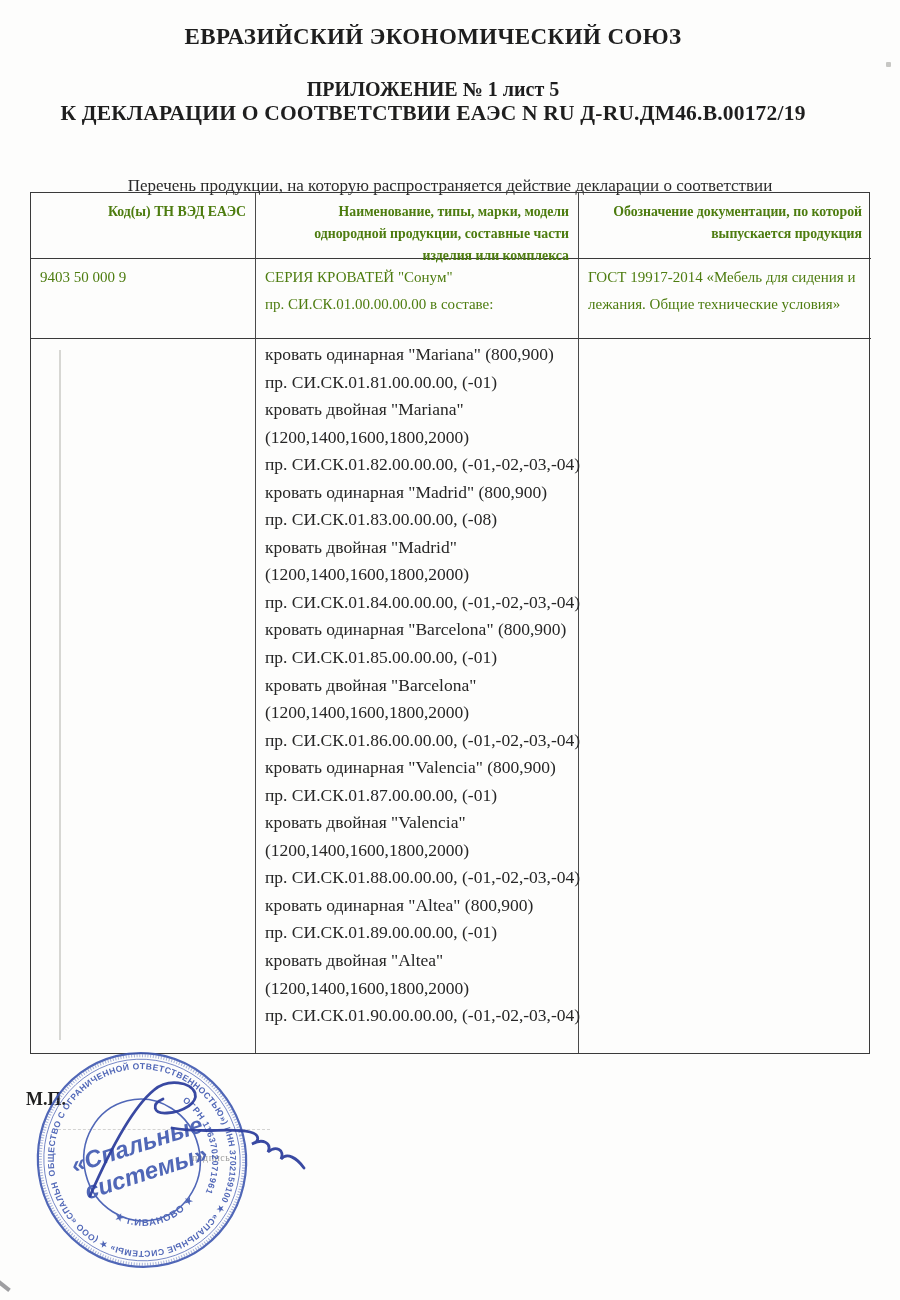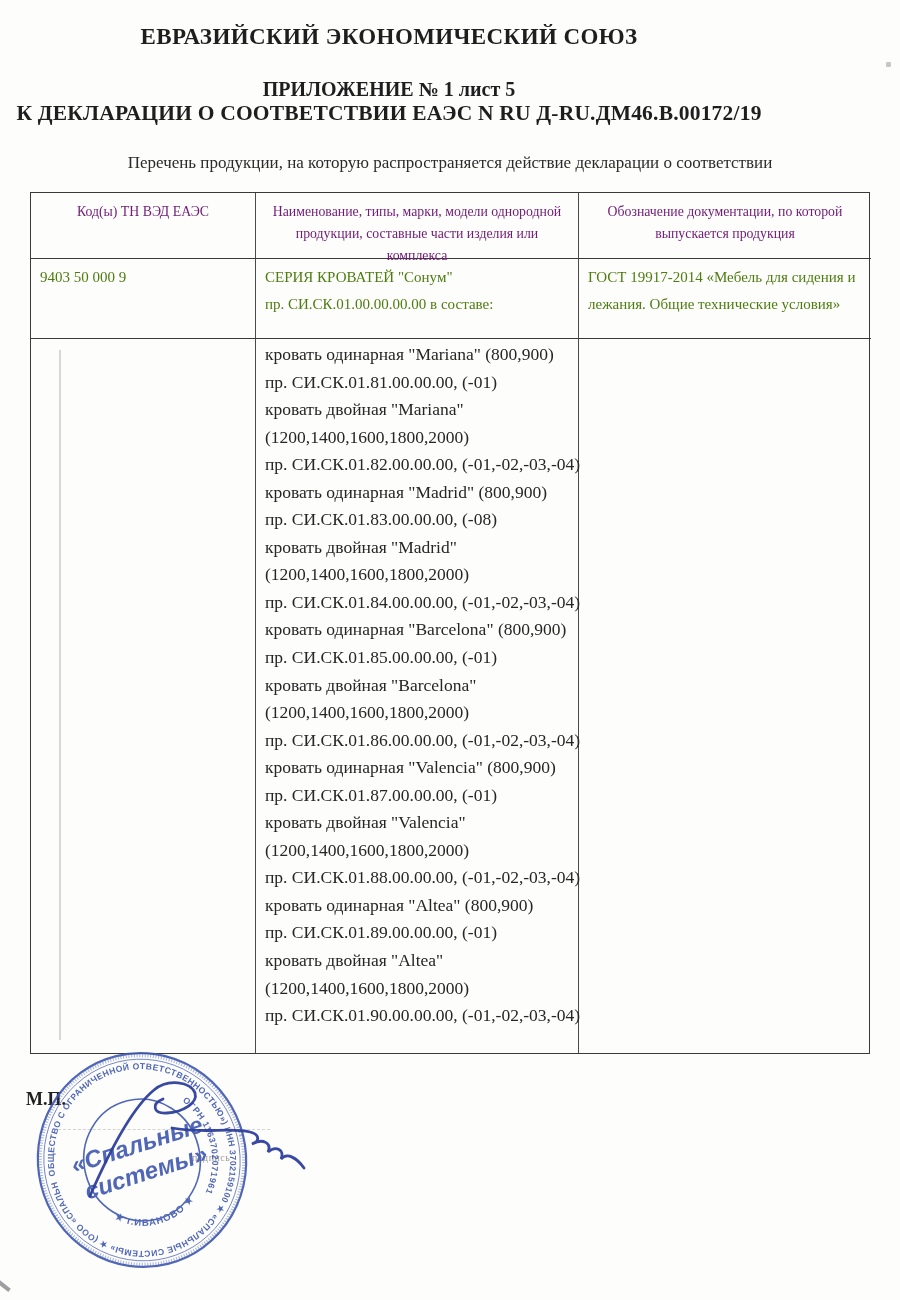--- a/index.html
+++ b/index.html
@@ -1,35 +1,35 @@
 <!DOCTYPE html>
 <html style="--stamp-blue: #3e57b0; --signature-blue: #2e3f9d;"><head>
 <meta charset="utf-8">
 <style>
   html,body{margin:0;padding:0;background:#e9e9e7;}
   .page{
     position:relative;width:900px;height:1300px;background:#fdfdfc;
     font-family:"Liberation Serif","DejaVu Serif",serif;color:#242424;
     overflow:hidden;margin:0 auto;
   }
-  .titles{position:absolute;top:24px;left:0;width:778px;text-align:center;font-weight:bold;color:#1e1e1e;}
+  .titles{position:absolute;top:24px;left:0;width:778px;text-align:center;font-weight:bold;color:#1e1e1e;padding-left:44px;}
   .t1{font-size:23px;letter-spacing:.4px;}
   .t2{font-size:20px;margin-top:28px;}
   .t3{font-size:21.5px;margin-top:0;letter-spacing:.2px;}
-  .subtitle{position:absolute;top:153px;left:0;width:900px;text-align:center;font-size:17px;color:#2b2b2b;}
+  .subtitle{position:absolute;top:176px;left:0;width:900px;text-align:center;font-size:17px;color:#2b2b2b;}
 
   .doc-table{
     position:absolute;left:30px;top:192px;width:840px;
     display:grid;grid-template-columns:225px 323px 292px;grid-template-rows:66px 80px 714px;
     border:1.8px solid #3a3a3a;box-sizing:border-box;background:transparent;
   }
   .cell{box-sizing:border-box;border-right:1.3px solid #4a4a4a;border-bottom:1.7px solid #3a3a3a;padding:5px 9px;overflow:visible;}
   .last-col{border-right:none;}
   .last-row{border-bottom:none;}
-  .th{font-weight:normal;font-size:13.8px;text-align:center;line-height:1.6;padding-top:8px;color:#701a75;}
+  .th{font-weight:bold;font-size:13.8px;text-align:right;line-height:1.6;padding-top:8px;color:#4d7c0f;}
   .body-text{font-size:15px;line-height:27px;color:#4d7c0f;}
   .plist{padding-top:2px;}
   .pline{white-space:nowrap;font-size:17.5px;line-height:27.55px;color:#262626;}
 
   .crease{position:absolute;left:59px;top:350px;width:2px;height:690px;background:#c9c9c5;opacity:.75;}
   .speck-tr{position:absolute;left:886px;top:62px;width:5px;height:5px;background:#c7c7c4;border-radius:1px;}
   .mark-bl{position:absolute;left:-3px;top:1284px;width:14px;height:4px;background:#6b6b70;transform:rotate(38deg);opacity:.65;}
 
   .mp{position:absolute;left:26px;top:1089px;font-size:18px;font-weight:bold;color:#1f1f1f;}
   .podpis-line{position:absolute;left:58px;top:1129px;width:212px;border-top:1px dashed #bdbdbd;opacity:.65;}

